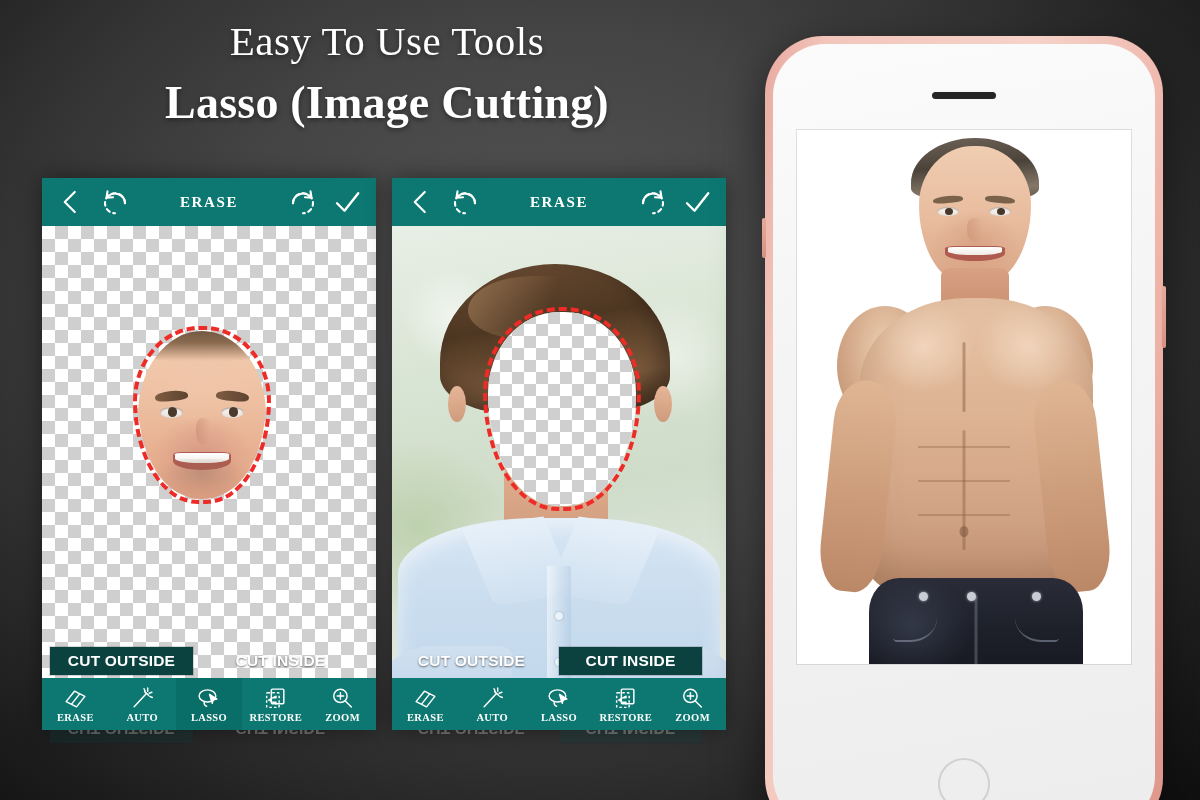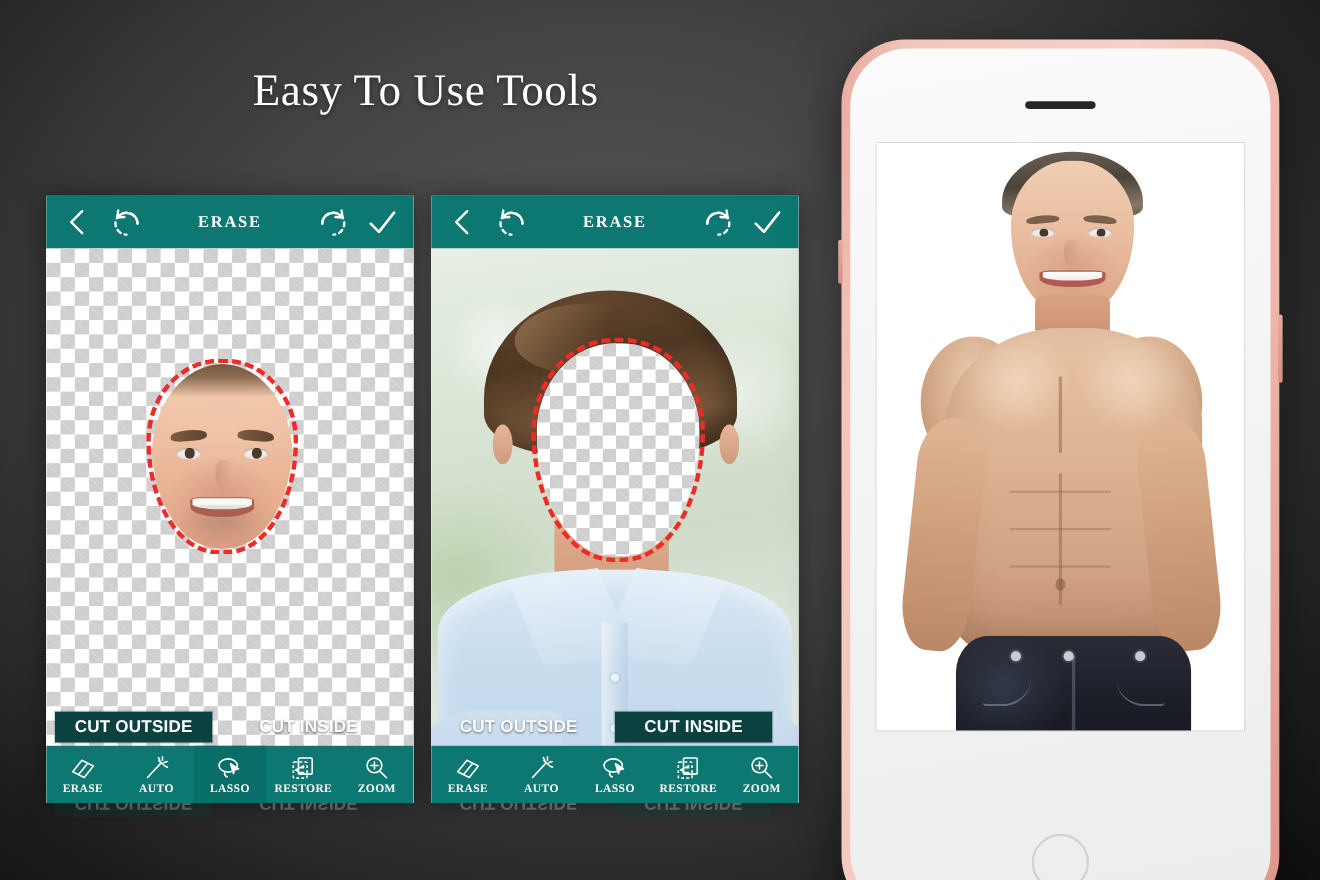--- a/index.html
+++ b/index.html
@@ -16,21 +16,20 @@
     overflow: hidden;
   }
 
   
   .headline {
     position: absolute; left: 42px; top: 14px; width: 690px;
     text-align: center; color: #ffffff;
     font-family: "Liberation Serif", "DejaVu Serif", serif;
     text-shadow: 0 2px 5px rgba(0,0,0,.45);
     pointer-events: none;
-    margin-top: 40px;
   }
   .headline .l1 { font-size: 41px; line-height: 54px; font-weight: 400; letter-spacing: .5px; }
   .headline .l2 { font-size: 46px; line-height: 62px; font-weight: 700; letter-spacing: .2px; margin-top: 4px; }
 
   
   .panel {
     position: absolute; top: 178px; width: 334px; height: 552px;
     background: #ffffff; overflow: hidden;
     box-shadow: 0 0 22px rgba(0,0,0,.45);
   }
@@ -349,20 +348,21 @@
   .j-pocket.l { left: 24px; }
   .j-pocket.r { right: 24px; border-radius: 0 0 10% 60%; }
 </style>
 </head>
 <body>
 
 <div id="stage">
 
   <div class="headline">
     <div class="l1">Easy To Use Tools</div>
+    <div class="l2">Lasso (Image Cutting)</div>
   </div>
 
   <div class="panel" id="panel-left">
 
     <div class="topbar">
       <span class="tb-ico">
         <svg viewBox="0 0 24 24" fill="none" stroke="#fff" stroke-width="1.7" stroke-linecap="round" stroke-linejoin="round">
             <polyline points="15,4 7,12 15,20"></polyline>
           </svg>
       </span>

